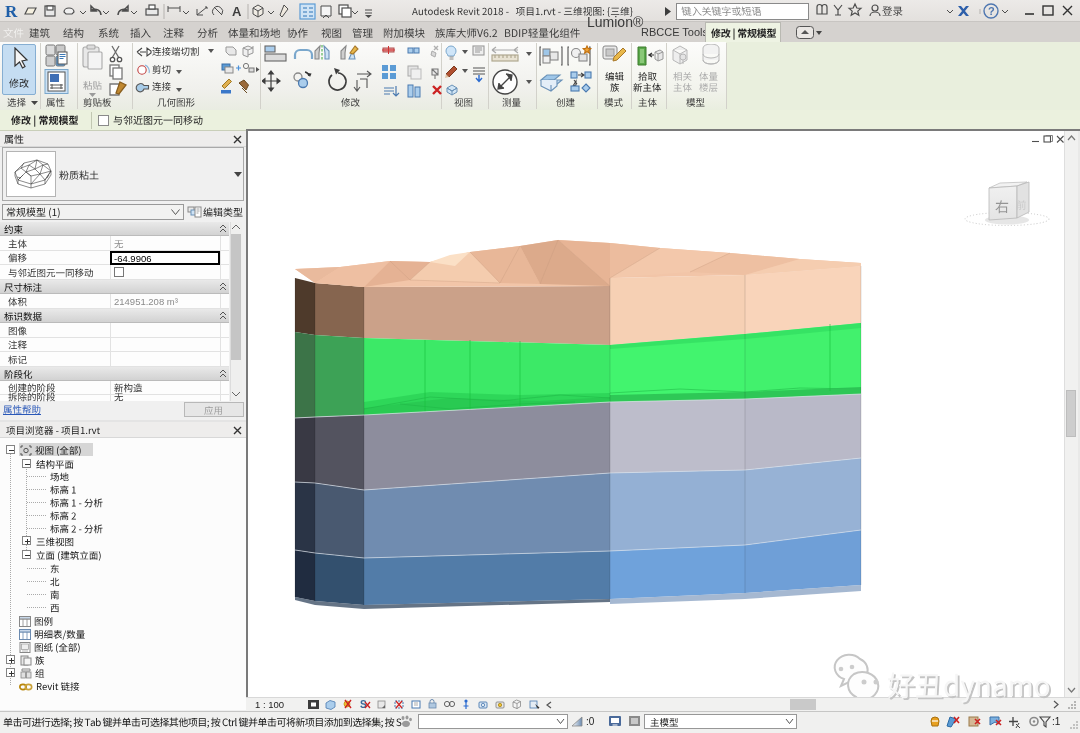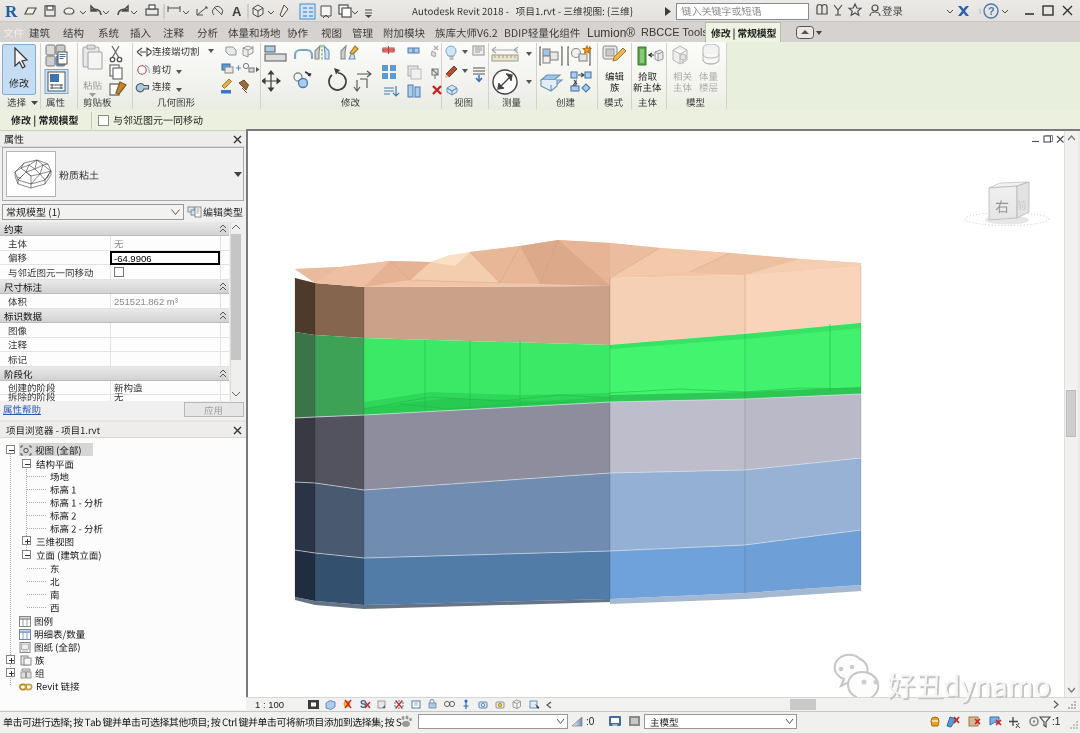--- a/index.html
+++ b/index.html
@@ -63,21 +63,21 @@
 <path d="M192 10 l3 3 3 -3" stroke-width="1"></path>
 <path d="M215 14 h9" stroke="#333" stroke-width="1.6"></path>
 <rect x="233" y="6" width="10" height="9" stroke="#333" stroke-width="1.4"></rect>
 <path d="M253 6 l9 9 m0 -9 l-9 9" stroke="#333" stroke-width="1.4"></path>
 </g>
 <g fill="#2d5faa">
         <path d="M148 6 l4 5 -4 5 h3 l2.5 -3 2.5 3 h3 l-4 -5 4 -5 h-3 l-2.5 3 -2.5 -3 z"></path>
       </g>
 </svg>
 <div class="ab" style="left:0;top:22px;width:1080px;height:20px;background:#d5d2cf"></div>
-<div class="ab" style="left:587px;top:26px;font-size:12px;color:#3a3a3a">Lumion®</div>
+<div class="ab" style="left:587px;top:14px;font-size:14px;color:#3a3a3a">Lumion®</div>
 <div class="ab" style="left:641px;top:26px;font-size:11px;color:#3a3a3a">RBCCE Tools</div>
 <div class="ab" style="left:705px;top:22px;width:76px;height:20px;background:#eef3e3;border:1px solid #b9b9b2;border-bottom:none"></div>
 <svg class="ab" style="left:796px;top:26px" width="30" height="13">
 <rect x="0.5" y="0.5" width="17" height="12" rx="3" fill="#e9e6e3" stroke="#555"></rect>
 <path d="M5 8 l4 -4 4 4 z" fill="#555"></path>
       <path d="M20 5 l3 4 3 -4 z" fill="#444"></path>
     </svg>
 <div class="ab" style="left:0;top:42px;width:1080px;height:68px;background:#e9efdd"></div>
 <div class="ab" style="left:0;top:42px;width:536px;height:68px;background:linear-gradient(#fbfbfa,#f0f0ec 70%,#e9ece2)"></div>
 <div class="ab" style="left:536px;top:42px;width:190px;height:68px;background:linear-gradient(#fcfcfb,#f2f3ec 70%,#e9eedf)"></div>
@@ -316,21 +316,21 @@
 <div class="ab" style="left:220px;top:265px;width:1px;height:15px;background:#e2e2e2"></div>
 <div class="ab" style="left:110px;top:265px;width:1px;height:15px;background:#e2e2e2"></div>
 <div class="ab" style="left:114px;top:267px;width:10px;height:10px;background:#fff;border:1px solid #777"></div>
 <div class="ab" style="left:0;top:280px;width:229px;height:14px;background:linear-gradient(#e9e9e9,#d2d2d2);border-bottom:1px solid #bbb"></div>
 <svg class="ab" style="left:219px;top:282px" width="8" height="10">
       <path d="M1 4 l3 -3 3 3 m-6 4 l3 -3 3 3" stroke="#555" fill="none"></path>
     </svg>
 <div class="ab" style="left:0;top:294px;width:229px;height:15px;background:#fdfdfd;border-bottom:1px solid #e2e2e2"></div>
 <div class="ab" style="left:220px;top:294px;width:1px;height:15px;background:#e2e2e2"></div>
 <div class="ab" style="left:110px;top:294px;width:1px;height:15px;background:#e2e2e2"></div>
-<div class="ab" style="left:114px;top:296px;font-size:9.5px;color:#8a8a8a">251521.862 m³</div>
+<div class="ab" style="left:114px;top:296px;font-size:9.5px;color:#8a8a8a">214951.208 m³</div>
 <div class="ab" style="left:0;top:309px;width:229px;height:14px;background:linear-gradient(#e9e9e9,#d2d2d2);border-bottom:1px solid #bbb"></div>
 <svg class="ab" style="left:219px;top:311px" width="8" height="10">
       <path d="M1 4 l3 -3 3 3 m-6 4 l3 -3 3 3" stroke="#555" fill="none"></path>
     </svg>
 <div class="ab" style="left:0;top:323px;width:229px;height:15px;background:#fdfdfd;border-bottom:1px solid #e2e2e2"></div>
 <div class="ab" style="left:220px;top:323px;width:1px;height:15px;background:#e2e2e2"></div>
 <div class="ab" style="left:110px;top:323px;width:1px;height:15px;background:#e2e2e2"></div>
 <div class="ab" style="left:0;top:338px;width:229px;height:14px;background:#fdfdfd;border-bottom:1px solid #e2e2e2"></div>
 <div class="ab" style="left:220px;top:338px;width:1px;height:14px;background:#e2e2e2"></div>
 <div class="ab" style="left:110px;top:338px;width:1px;height:14px;background:#e2e2e2"></div>

